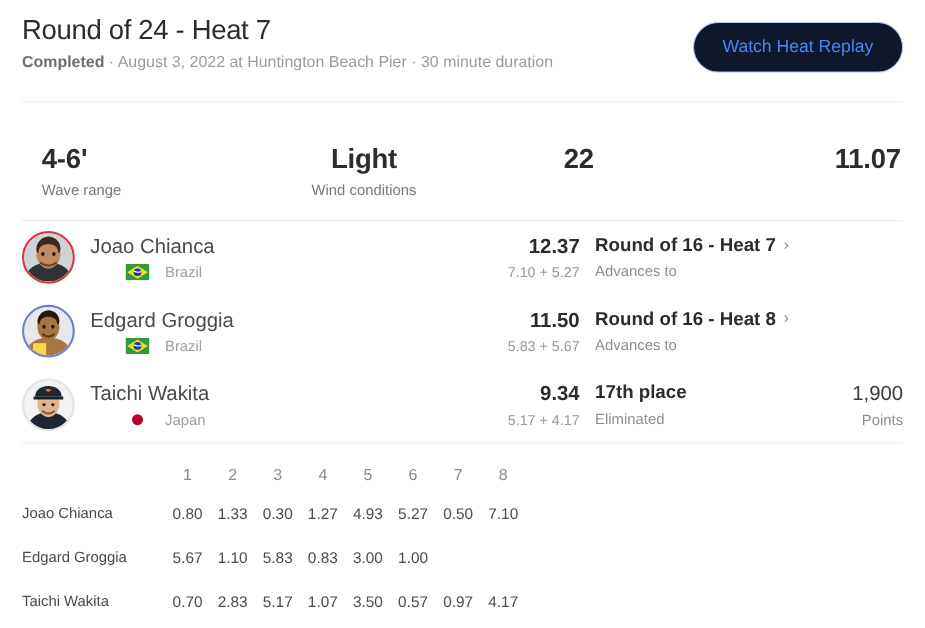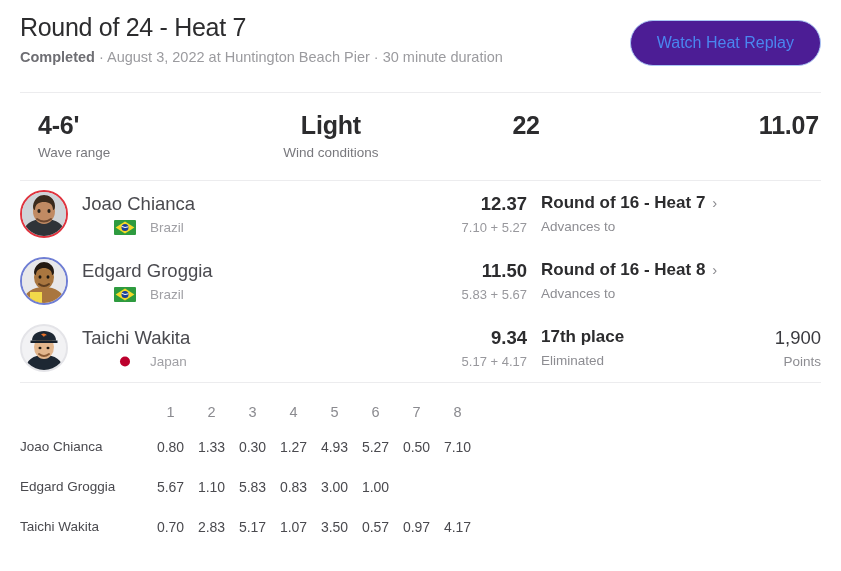--- a/index.html
+++ b/index.html
@@ -38,42 +38,42 @@
     line-height: 1.2;
   }
   .heat-sub .status {
     color: #6e6e73;
     font-weight: bold;
   }
   .replay-btn {
     margin-top: 6px;
     border: 1px solid #aac6f5;
     color: #4a86f0;
-    background: #4c1d95;
+    background: #0f172a;
     border-radius: 25px;
     font-size: 16px;
     font-family: "Liberation Sans", sans-serif;
     padding: 13px 26px;
     cursor: pointer;
     white-space: nowrap;
   }
 
   .divider {
     height: 1px;
     background: #ececee;
     margin: 0 20px;
   }
   .divider.hdr { margin-top: 26px; }
 
   
   .stats {
     display: flex;
     padding: 18px 20px 20px 20px;
   }
-  .stat { flex: 1; text-align: center; }
+  .stat { flex: 1; text-align: center; margin-top: 20px; }
   .stat:first-child { text-align: left; padding-left: 18px; }
   .stat:last-child { text-align: right; padding-right: 2px; }
   .stat-value {
     font-size: 25px;
     font-weight: bold;
     color: #2c2c2e;
     letter-spacing: -0.2px;
     line-height: 1.15;
   }
   .stat-label {

